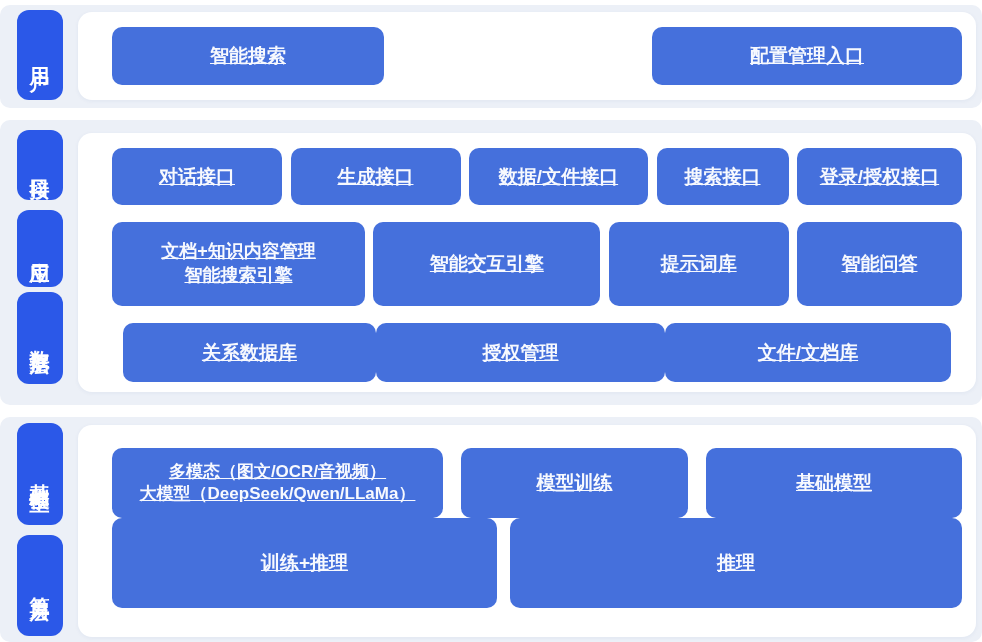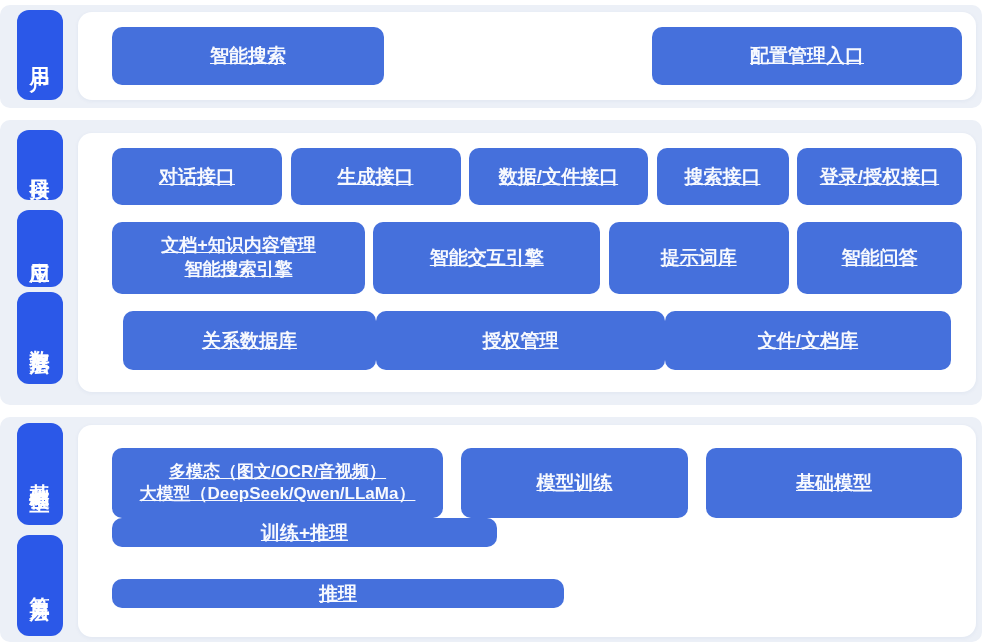--- a/index.html
+++ b/index.html
@@ -28,24 +28,24 @@
   .panel{position:absolute;left:78px;width:898px;background:#ffffff;border-radius:14px;
          box-shadow:0 1px 4px rgba(40,70,130,0.06);box-sizing:border-box;
          display:flex;flex-direction:column;padding:0 14px 0 34px;}
   .p1{top:12px;height:88px;justify-content:center;}
   .p2{top:133px;height:259px;padding-top:15px;row-gap:17px;}
   .p3{top:425px;height:212px;padding-top:23px;}
 
   .row{display:flex;justify-content:space-between;align-items:stretch;}
   .r1{height:58px;}
   .r2a{height:57px;}
-  .r2b{height:72px;}
+  .r2b{height:84px;}
   .r2c{height:59px;justify-content:center;}
   .r3a{height:70px;}
-  .r3b{height:90px;flex-direction:column;}
+  .r3b{height:90px;}
 
   .box{background:#4570dc;border-radius:10px;color:#f7f9fe;display:flex;align-items:center;
        justify-content:center;font-size:19px;font-weight:600;text-align:center;
        white-space:pre-line;line-height:1.32;box-sizing:border-box;padding:2px 6px;text-decoration:underline;}
   .fs18{font-size:18px;}
   .fs17{font-size:17px;}
 </style>
 </head>
 <body>
 

